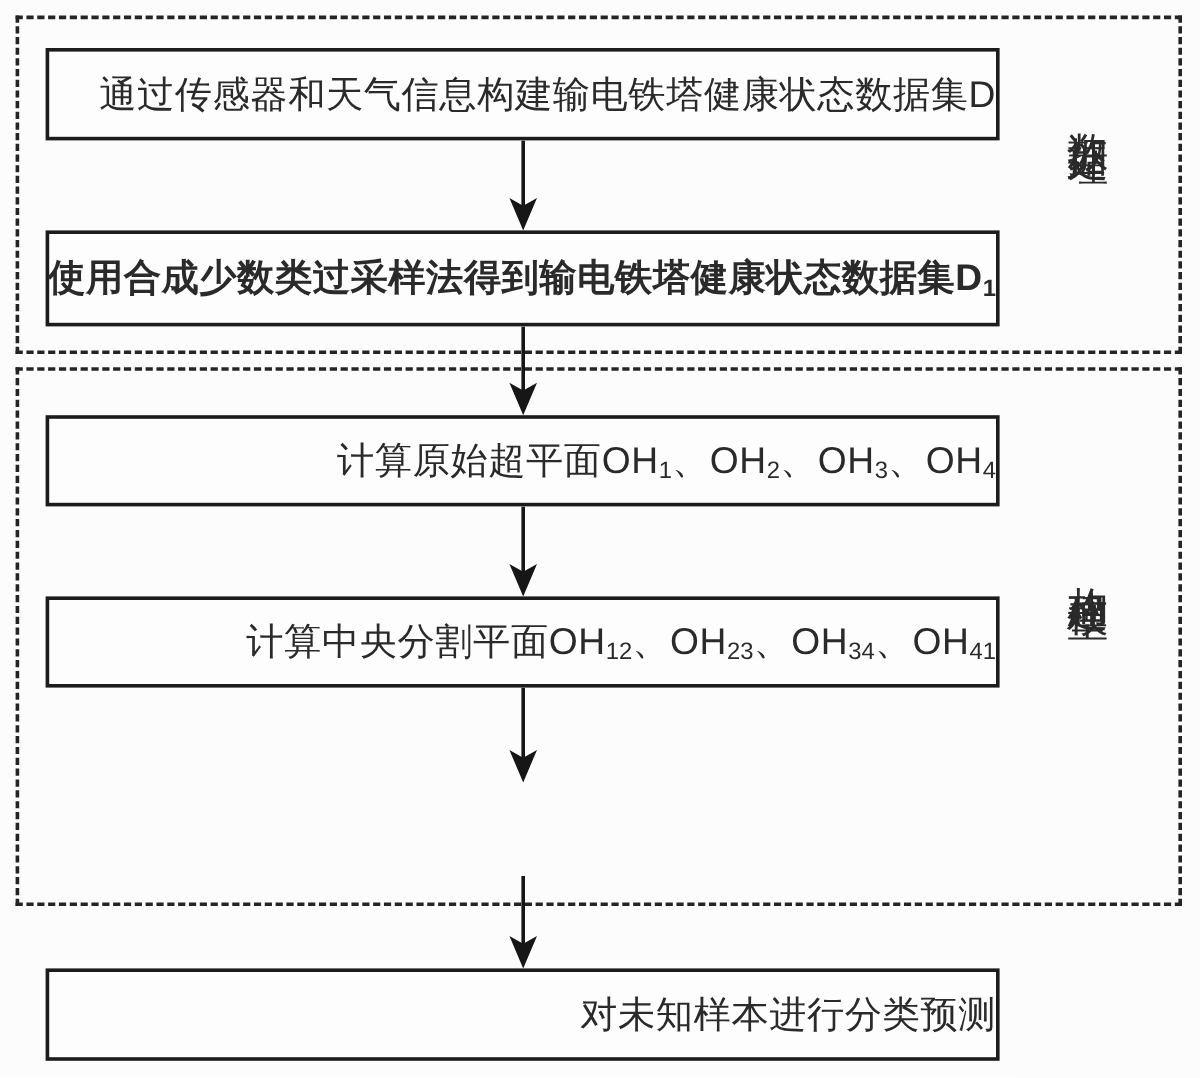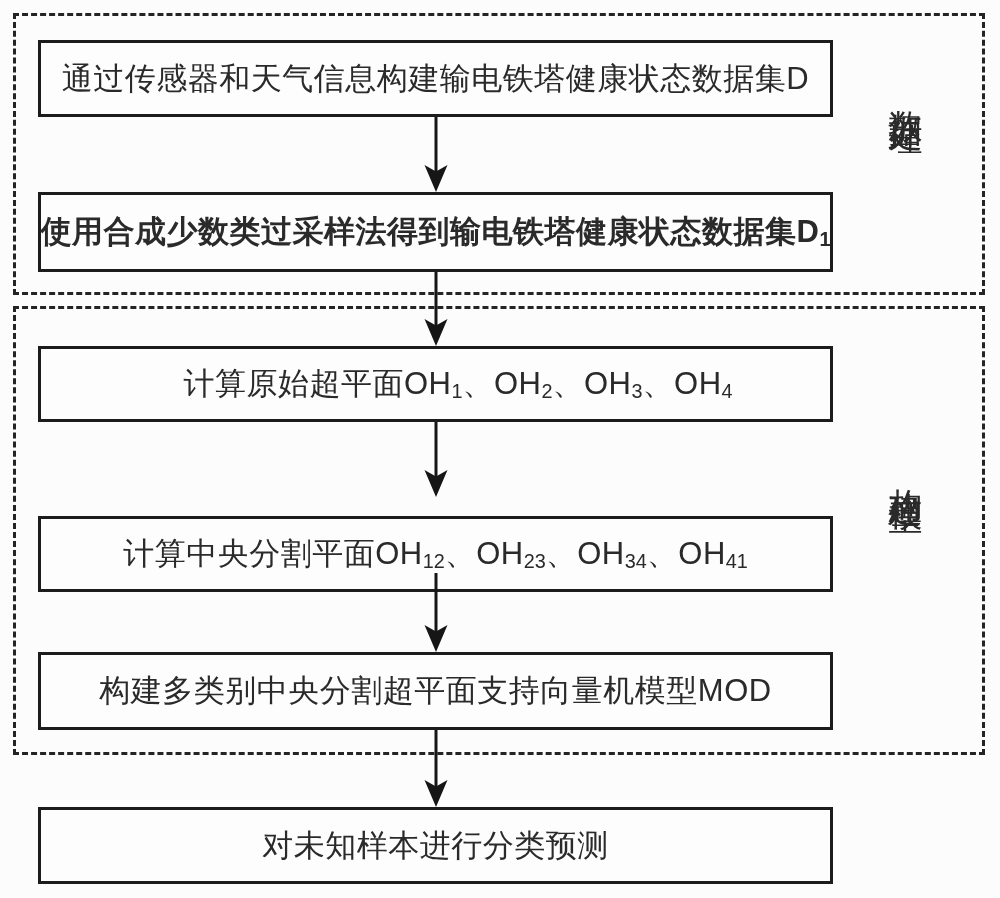--- a/index.html
+++ b/index.html
@@ -24,38 +24,38 @@
   .frame.frame-a { top: 13px;  height: 282px; }
   .frame.frame-b { top: 306px; height: 449px; }
   .flow-box {
     position: absolute;
     left: 38px;
     width: 795px;
     border: 3px solid #1c1c1c;
     background: #fdfdfd;
     display: flex;
     align-items: center;
-    justify-content: center;
+    justify-content: flex-end;
     z-index: 2;
   }
   .box-label {
     font-size: 31px;
     letter-spacing: 0.5px;
     color: #2a2a2a;
     white-space: nowrap;
   }
   .box-label .sub {
     font-size: 0.64em;
     vertical-align: -0.22em;
     letter-spacing: 0;
   }
   .box-1 { top: 40px;  height: 77px; }
   .box-2 { top: 192px; height: 80px; font-weight: bold; }
   .box-3 { top: 346px; height: 76px; padding-left: 45px; }
-  .box-4 { top: 516px; height: 76px; }
+  .box-4 { top: 497px; height: 76px; }
   .box-5 { top: 652px; height: 78px; }
   .box-6 { top: 807px; height: 77px; }
   .arrow {
     position: absolute;
     left: 420px;
     z-index: 3;
   }
   .arrow rect, .arrow path { fill: #161616; stroke: none; }
   .vlabel {
     position: absolute;
@@ -89,23 +89,20 @@
   </div>
 
   <div class="flow-box box-3">
     <div class="box-label"><span>计算原始超平面OH</span><span class="sub">1</span><span>、OH</span><span class="sub">2</span><span>、OH</span><span class="sub">3</span><span>、OH</span><span class="sub">4</span></div>
   </div>
 
   <div class="flow-box box-4">
     <div class="box-label"><span>计算中央分割平面OH</span><span class="sub">12</span><span>、OH</span><span class="sub">23</span><span>、OH</span><span class="sub">34</span><span>、OH</span><span class="sub">41</span></div>
   </div>
 
-  <div class="flow-box box-5">
-    <div class="box-label"><span>构建多类别中央分割超平面支持向量机模型MOD</span></div>
-  </div>
 
   <div class="flow-box box-6">
     <div class="box-label"><span>对未知样本进行分类预测</span></div>
   </div>
 
   <svg class="arrow" style="top:117px" width="32" height="75" viewBox="0 0 32 75">
     <rect x="14.5" y="0" width="3" height="57"></rect>
     <path d="M16 75 L4.5 48 L16 54.5 L27.5 48 Z"></path>
   </svg>
 

